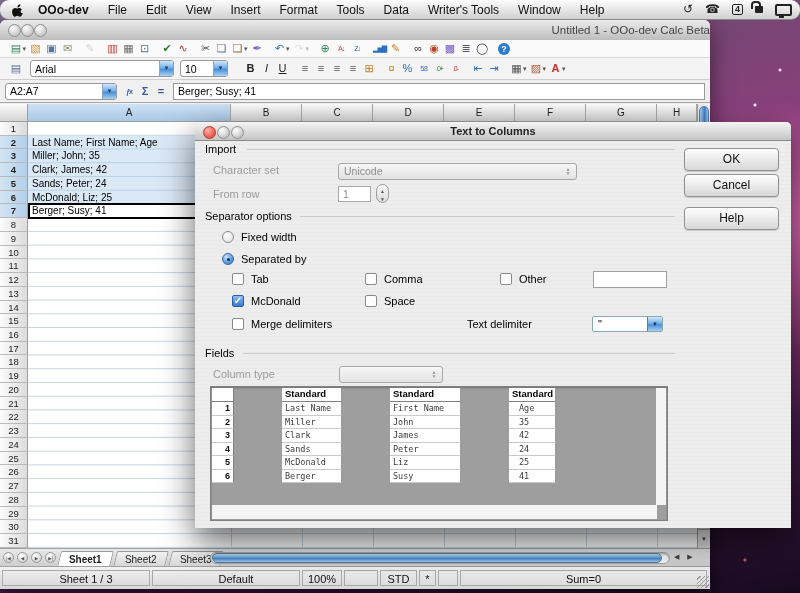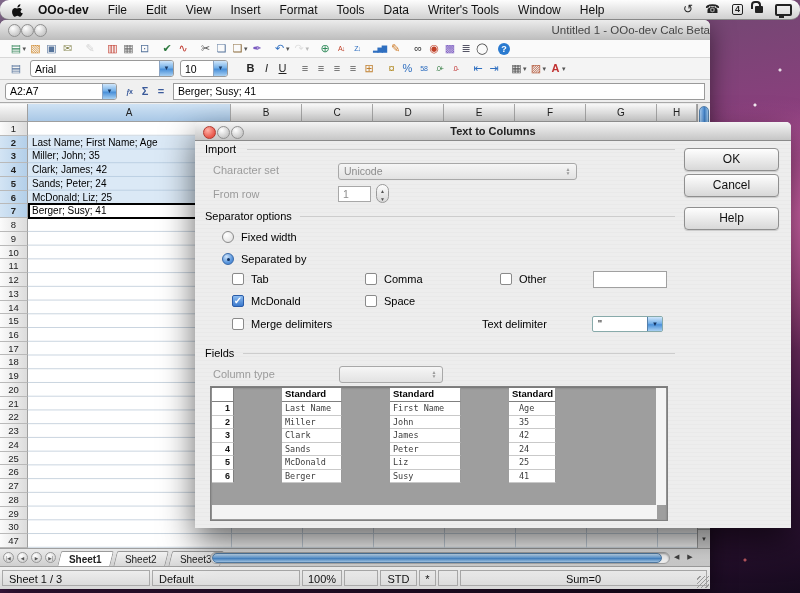--- a/index.html
+++ b/index.html
@@ -77,21 +77,21 @@
   .tab{height:15px;margin-left:3px;padding:0 9px;background:linear-gradient(#f2f2f2,#d6d6d6);border:1px solid #9a9a9a;border-bottom:none;transform:skewX(-14deg);border-radius:2px 2px 0 0;display:flex;align-items:center;margin-top:3px;}
   .tab .tab-label{transform:skewX(14deg);font-size:10px;color:#222;}
   .tab.active{background:#fff;}
   .tab.active .tab-label{font-weight:bold;}
   .hscroll{position:absolute;left:210px;top:3px;width:460px;height:12px;border-radius:6px;background:#fff;box-shadow:inset 0 1px 2px rgba(0,0,0,.35);border:1px solid #aaa;box-sizing:border-box;}
   .hthumb{position:absolute;left:1px;top:0px;width:450px;height:10px;border-radius:5px;background:linear-gradient(#c8e2f8,#6aa5e0 45%,#4a8cd0 55%,#a9cef0);border:1px solid #5580aa;box-sizing:border-box;}
   .harrows{position:absolute;left:674px;top:4px;font-size:7px;color:#444;letter-spacing:3px;}
   .statusbar{position:absolute;left:0;top:546px;width:710px;height:23px;background:linear-gradient(#f2f2f2,#d7d7d7);border-top:1px solid #9f9f9f;box-sizing:border-box;}
   .statusbar::after{content:"";position:absolute;right:1px;bottom:1px;width:12px;height:12px;background:repeating-linear-gradient(135deg,transparent 0 2px,#9a9a9a 2px 3px);}
   .seg{position:absolute;top:3px;height:16px;border:1px solid #a9a9a9;font-size:11px;line-height:16px;color:#111;box-sizing:border-box;text-align:center;}
-  .seg.left{text-align:left;padding-left:6px;}
+  .seg.left{text-align:center;padding-left:20px;}
   
   .dialog{position:absolute;left:195px;top:122px;width:596px;height:406px;background:repeating-linear-gradient(0deg,#ededed 0 3px,#e9e9e9 3px 4px);border-radius:5px 5px 0 0;box-shadow:0 14px 34px rgba(0,0,0,.6);z-index:60;font-size:11px;color:#000;}
   .dtitle{position:absolute;left:0;top:0;width:596px;height:18px;background:linear-gradient(#f4f4f4,#c6c6c6);border-bottom:1px solid #8a8a8a;border-radius:5px 5px 0 0;}
   .dtitle .tl{top:3.5px;}
   .dtext{display:block;text-align:center;font-size:11px;font-weight:bold;line-height:18px;color:#222;}
   .gline{position:absolute;height:1px;background:#cdcdcd;}
   .glabel{position:absolute;font-size:11px;color:#000;}
   .dislabel{position:absolute;font-size:11px;color:#9b9b9b;}
   .dcombo{position:absolute;height:15px;border:1px solid #a8a8a8;border-radius:3px;background:linear-gradient(#f6f6f6,#e2e2e2);font-size:10.5px;color:#8c8c8c;}
   .dcombo .cval2{padding-left:5px;line-height:14px;display:block;}
@@ -378,21 +378,21 @@
           <div class="rh">21</div>
           <div class="rh">22</div>
           <div class="rh">23</div>
           <div class="rh">24</div>
           <div class="rh">25</div>
           <div class="rh">26</div>
           <div class="rh">27</div>
           <div class="rh">28</div>
           <div class="rh">29</div>
           <div class="rh">30</div>
-          <div class="rh">47</div>
+          <div class="rh">31</div>
         </div>
       <div class="cells" id="cell-grid">
         <div class="selrect"></div>
         <div class="activecell"></div>
       <span class="cell-text" style="top: 13.74px;">Last Name; First Name; Age</span>
           <span class="cell-text" style="top: 27.48px;">Miller; John; 35</span>
           <span class="cell-text" style="top: 41.22px;">Clark; James; 42</span>
           <span class="cell-text" style="top: 54.96px;">Sands; Peter; 24</span>
           <span class="cell-text" style="top: 68.7px;">McDonald; Liz; 25</span>
           <span class="cell-text" style="top: 82.44px;">Berger; Susy; 41</span>
@@ -478,21 +478,21 @@
 
     <span class="cb checked" style="left:37px;top:173px">
         <span class="mark">✓</span>
       </span>
     <span class="glabel" style="left:56px;top:173px">McDonald</span>
     <span class="cb" style="left:170px;top:173px"></span>
     <span class="glabel" style="left:189px;top:173px">Space</span>
 
     <span class="cb" style="left:37px;top:196px"></span>
     <span class="glabel" style="left:56px;top:196px">Merge delimiters</span>
-    <span class="glabel" style="left:287px;top:196px">Text delimiter</span>
+    <span class="glabel" style="left:272px;top:196px">Text delimiter</span>
     <span class="tdcombo">
       <span class="cval">"</span>
       <span class="cbtn2">▼</span>
     </span>
 
     <span class="glabel" style="left:10px;top:225px">Fields</span>
     <div class="gline" style="left:48px;top:231px;width:432px"></div>
     <span class="dislabel" style="left:18px;top:246px">Column type</span>
     <span class="dcombo" style="left:144px;top:244px;width:102px">
       <span class="cval2"></span>

